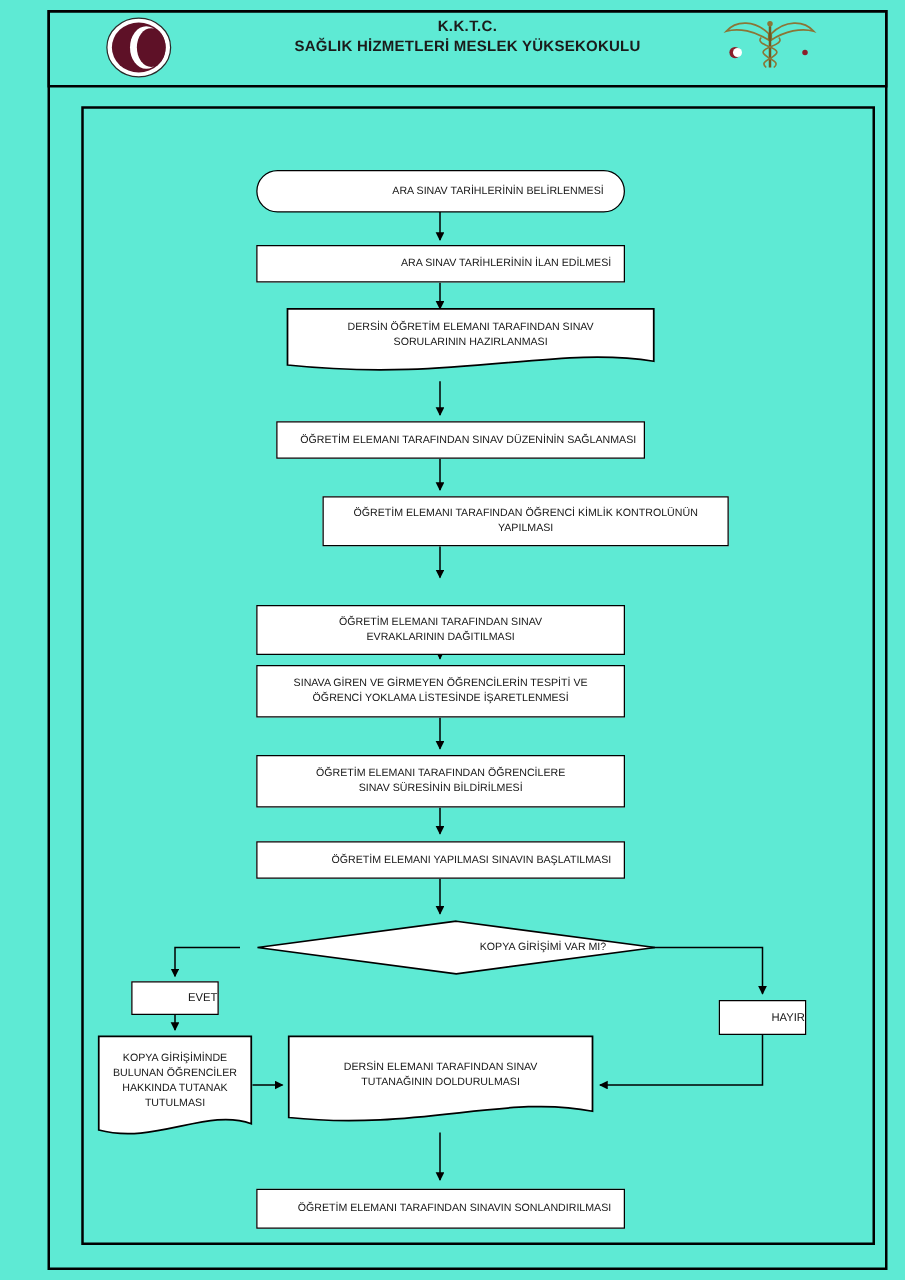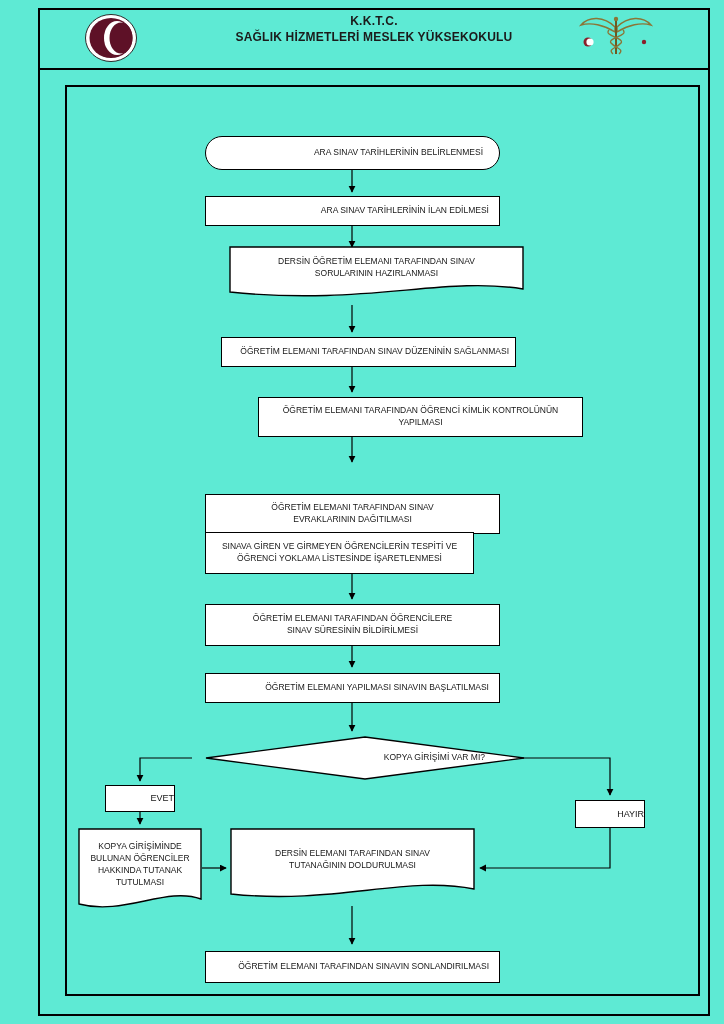--- a/index.html
+++ b/index.html
@@ -143,25 +143,25 @@
   </div>
 
   <div class="node process" style="left:205px; top:337px; width:295px; height:30px; padding:2px 6px;margin-left:16px;">
     <span class="txt">ÖĞRETİM ELEMANI TARAFINDAN SINAV DÜZENİNİN SAĞLANMASI</span>
   </div>
 
   <div class="node process" style="left:214px; top:397px; width:325px; height:40px;margin-left:44px;">
     <span class="txt">ÖĞRETİM ELEMANI TARAFINDAN ÖĞRENCİ KİMLİK KONTROLÜNÜN YAPILMASI</span>
   </div>
 
-  <div class="node process" style="left:205px; top:494px; width:295px; height:40px; padding:2px 42px;">
+  <div class="node process" style="left:205px; top:484px; width:295px; height:40px; padding:2px 42px;">
     <span class="txt">ÖĞRETİM ELEMANI TARAFINDAN SINAV EVRAKLARININ DAĞITILMASI</span>
   </div>
 
-  <div class="node process" style="left:205px; top:532px; width:269px; height:42px; padding:2px 14px;">
+  <div class="node process" style="left:205px; top:532px; width:295px; height:42px; padding:2px 14px;">
     <span class="txt">SINAVA GİREN VE GİRMEYEN ÖĞRENCİLERİN TESPİTİ VE ÖĞRENCİ YOKLAMA LİSTESİNDE İŞARETLENMESİ</span>
   </div>
 
   <div class="node process" style="left:205px; top:604px; width:295px; height:42px; padding:2px 40px;">
     <span class="txt">ÖĞRETİM ELEMANI TARAFINDAN ÖĞRENCİLERE SINAV SÜRESİNİN BİLDİRİLMESİ</span>
   </div>
 
   <div class="node process" style="left:205px; top:673px; width:295px; height:30px;">
     <span class="txt">ÖĞRETİM ELEMANI YAPILMASI SINAVIN BAŞLATILMASI</span>
   </div>

